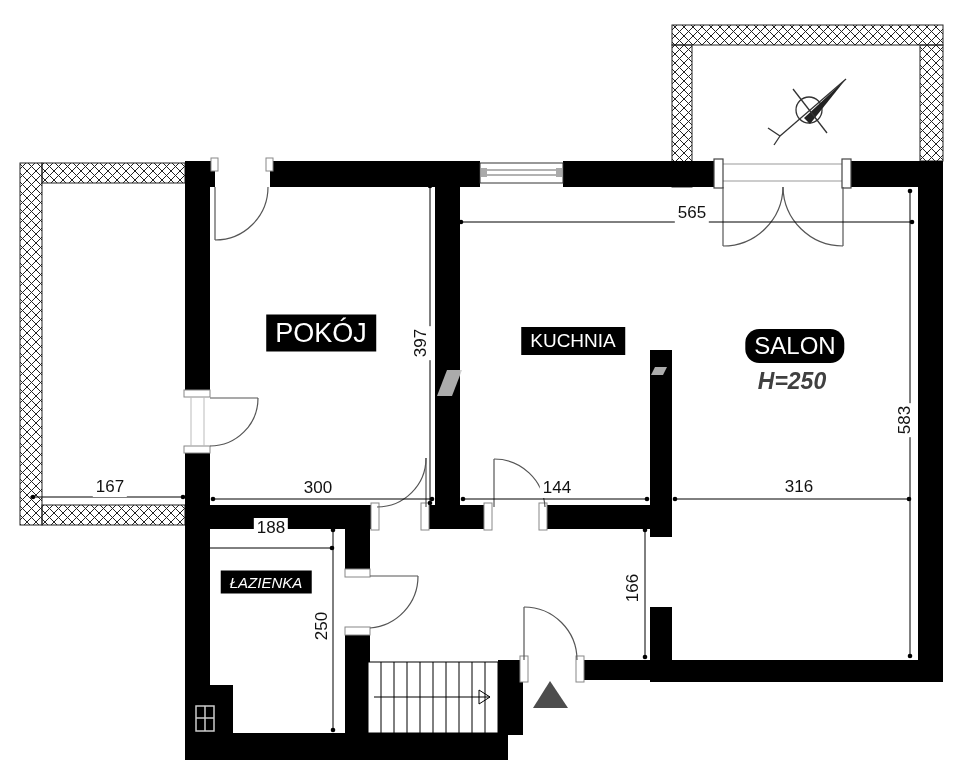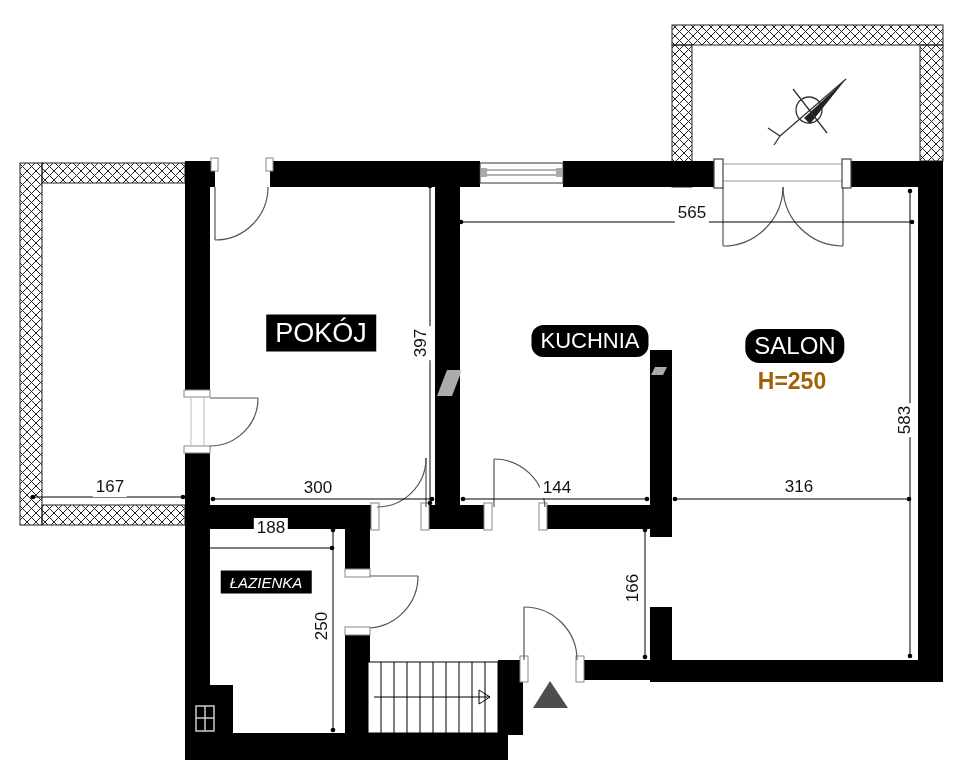--- a/index.html
+++ b/index.html
@@ -17,25 +17,25 @@
     transform:skewX(-17deg);margin-left:2px;}
   .logo-line2{font-size:39px;font-weight:700;letter-spacing:-0.5px;line-height:1.0;margin-top:2px;}
   .logo-divider{width:234px;height:2px;background:#c22026;margin-top:9px;}
   .logo-tagline{font-size:15px;font-weight:400;letter-spacing:7.5px;color:#2b2b31;
     margin-top:5px;white-space:nowrap;}
 
   
   .room-label{position:absolute;transform:translate(-50%,-50%);background:#000;color:#fff;
     padding:3px 9px;white-space:nowrap;}
   .lbl-pokoj{left:321px;top:333px;font-size:27px;}
-  .lbl-kuchnia{left:590px;top:341px;font-size:22px;border-radius:12px;}
+  .lbl-kuchnia{left:573px;top:341px;font-size:19px;}
   .lbl-salon{left:795px;top:346px;font-size:24px;border-radius:14px;}
   .lbl-lazienka{left:266px;top:582px;font-size:15px;font-style:italic;}
   .height-note{position:absolute;left:792px;top:381px;transform:translate(-50%,-50%);
-    color:#a16207;font-size:23px;font-weight:700;background:#fff;padding:0 3px;}
+    color:#404040;font-size:23px;font-weight:700;background:#fff;padding:0 3px;font-style:italic;}
 
   
   .dim{position:absolute;transform:translate(-50%,-50%);font-size:17px;color:#111;
     background:#fff;padding:0 3px;white-space:nowrap;}
   .dim.rot{transform:translate(-50%,-50%) rotate(-90deg);}
   .d565{left:692px;top:213px;text-align:right;}
   .d397{left:421px;top:343px;}
   .d583{left:905px;top:420px;}
   .d167{left:110px;top:487px;}
   .d300{left:318px;top:488px;}

